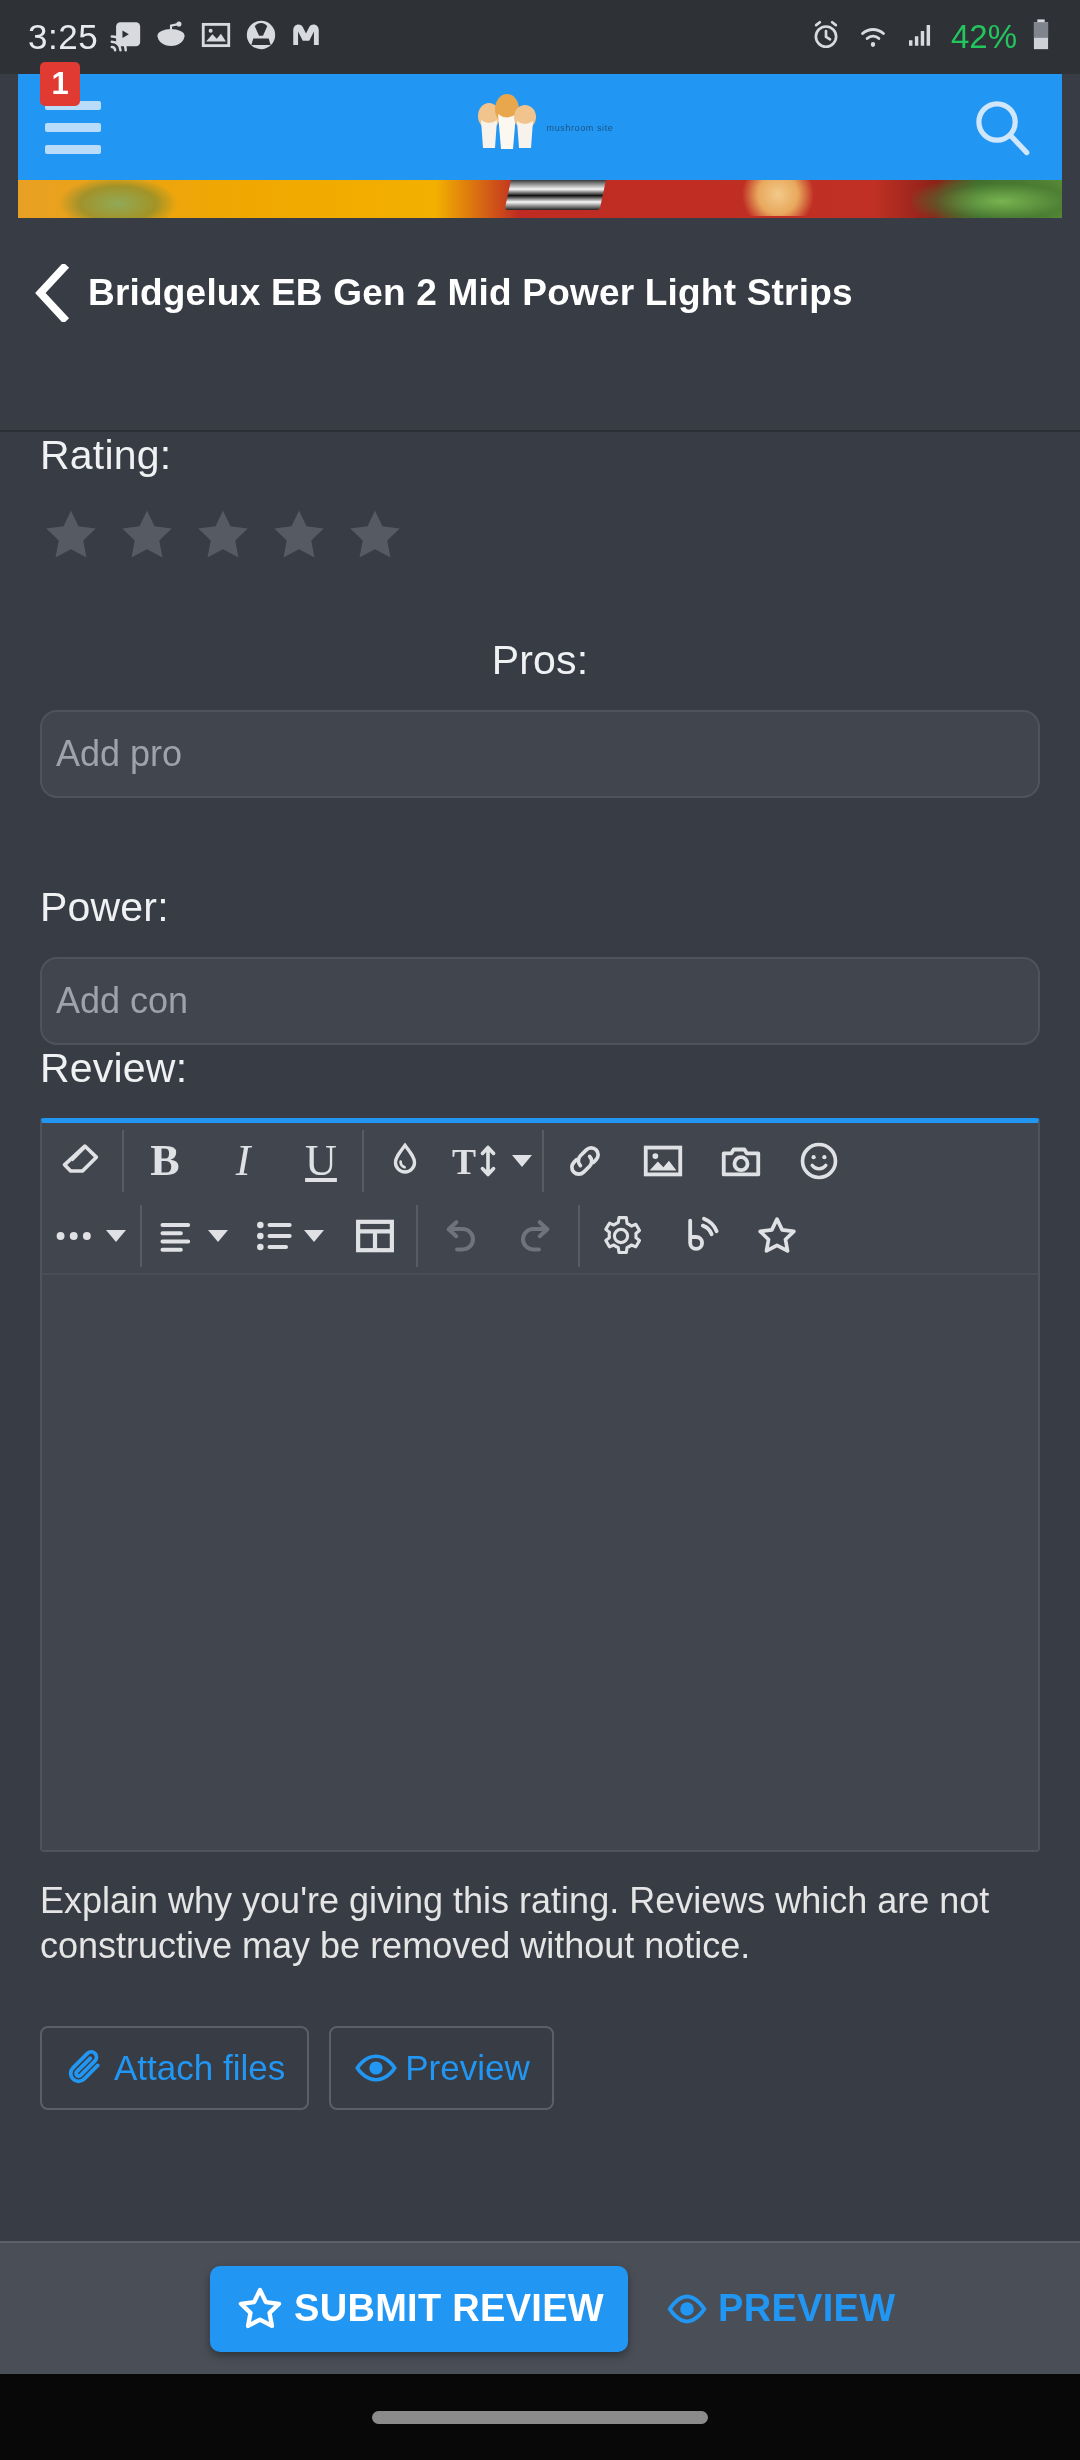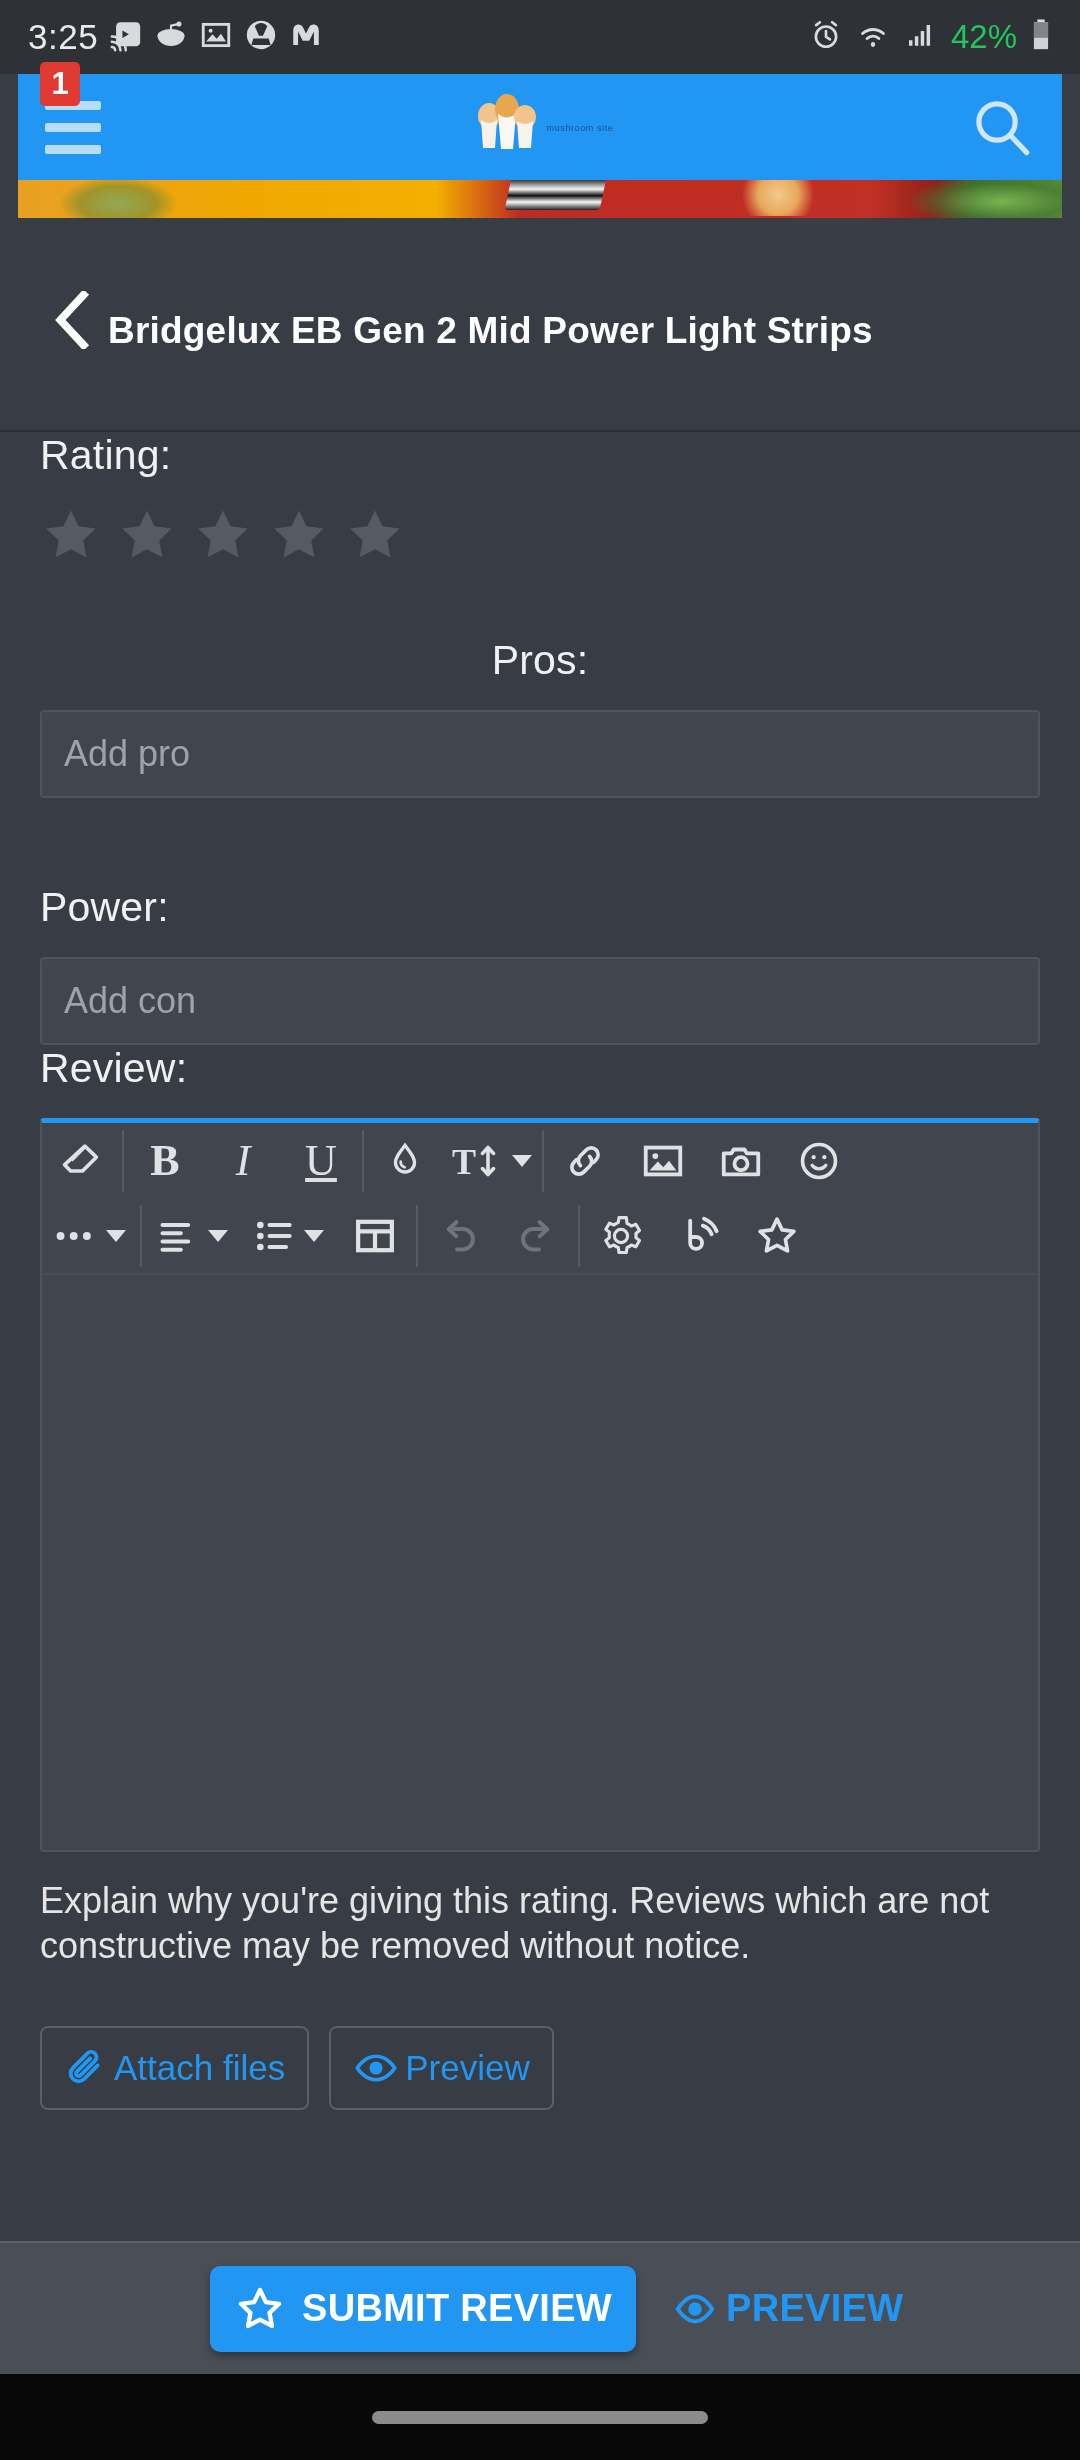--- a/index.html
+++ b/index.html
@@ -49,41 +49,41 @@
   .banner .l1 { left: 40px; }
   .banner .l2 { right: 0px; width: 150px;
     background: radial-gradient(ellipse at 60% 55%, rgba(120,180,80,1) 0%, rgba(70,120,50,.6) 50%, rgba(0,0,0,0) 75%); }
   .banner .book { position:absolute; left: 490px; top: -2px; width: 95px; height: 32px;
     background: linear-gradient(180deg,#111 0%, #f5f5f5 35%, #111 55%, #f8f8f8 75%, #222 100%);
     transform: skewX(-12deg); border-radius: 3px; }
   .banner .face { position:absolute; left: 715px; top: 0px; width: 90px; height: 36px;
     background: radial-gradient(circle at 50% 40%, #f3c98a 0%, #e8a85c 40%, rgba(190,44,34,0) 72%); }
 
   
-  .title-bar { height: 150px; display:flex; align-items:flex-end; padding: 16px 24px; margin-left: 20px; }
+  .title-bar { height: 150px; display:flex; align-items:center; padding: 0 24px; }
   .back-chevron { width: 56px; height: 64px; display:flex; align-items:center; justify-content:center; }
   .title-text { font-size: 37px; font-weight: 700; color: #fff; margin-left: 8px; letter-spacing: .2px; }
 
   .divider { height: 2px; background: #2b2e34; margin: 0; }
 
   
   .body-pad { padding: 0 40px; }
   .section-label { font-size: 41px; color: #f0f1f2; font-weight: 400; letter-spacing: .2px; }
 
   .rating-row { }
   .stars { display:flex; gap: 14px; margin-top: 26px; }
 
   .field-label-pros { margin-top: 72px; text-align: center; }
   .field-label-cons { margin-top: 86px; }
   .field-label-review { }
 
   .text-input {
     margin-top: 26px; height: 88px; width: 100%;
-    background: #41454d; border: 2px solid #4e535c; border-radius: 4px;
-    color: #fff; font-size: 36px; padding: 0 22px; outline: none;
+    background: #41454d; border: 2px solid #4e535c; border-radius: 17px;
+    color: #fff; font-size: 36px; padding: 0 14px; outline: none;
     font-family: "Liberation Sans", sans-serif;
   }
   .text-input::placeholder { color: #9ea3ab; }
 
   
   .editor { margin-top: 26px; border: 2px solid #4e535c; border-top: 5px solid #2196f3;
     border-radius: 4px; background: #41454d; overflow: hidden; }
   .tb-row { display: flex; align-items: center; height: 76px; }
   .tb-row.second { border-bottom: 2px solid #55596170; }
   .tb-sep { width: 2px; height: 62px; background: #565b64; margin: 0 2px; flex: none; }
@@ -107,21 +107,21 @@
   .outline-btn .lbl { color: #2196f3; font-size: 35px; font-weight: 400; }
 
   
   .bottom-bar {
     position:absolute; left: 0; right: 0; bottom: 86px; height: 133px;
     background: #4a4e57; border-top: 2px solid #5b606a;
     display:flex; align-items:center; padding-left: 210px; gap: 34px;
   }
   .submit-btn {
     height: 86px; background: #2196f3; border-radius: 10px; border: none;
-    display:flex; align-items:center; justify-content:center; gap: 16px; padding: 0 24px;
+    display:flex; align-items:center; justify-content:center; gap: 8px; padding: 0 24px;
     box-shadow: 0 4px 8px rgba(0,0,0,.35);
   }
   .submit-btn .lbl { color:#fff; font-size: 38px; font-weight: 700; letter-spacing: .3px; }
   .preview-link { display:flex; align-items:center; gap: 6px; }
   .preview-link .lbl { color:#2196f3; font-size: 38px; font-weight: 700; letter-spacing: .3px; }
 
   .peek { position:absolute; bottom: 86px; height: 74px; width: 112px; background: #2196f3;
           border-radius: 12px 12px 0 0; }
   .peek.p1 { right: 148px; }
   .peek.p2 { right: 0px; width: 130px; border-radius: 12px 0 0 0; }

